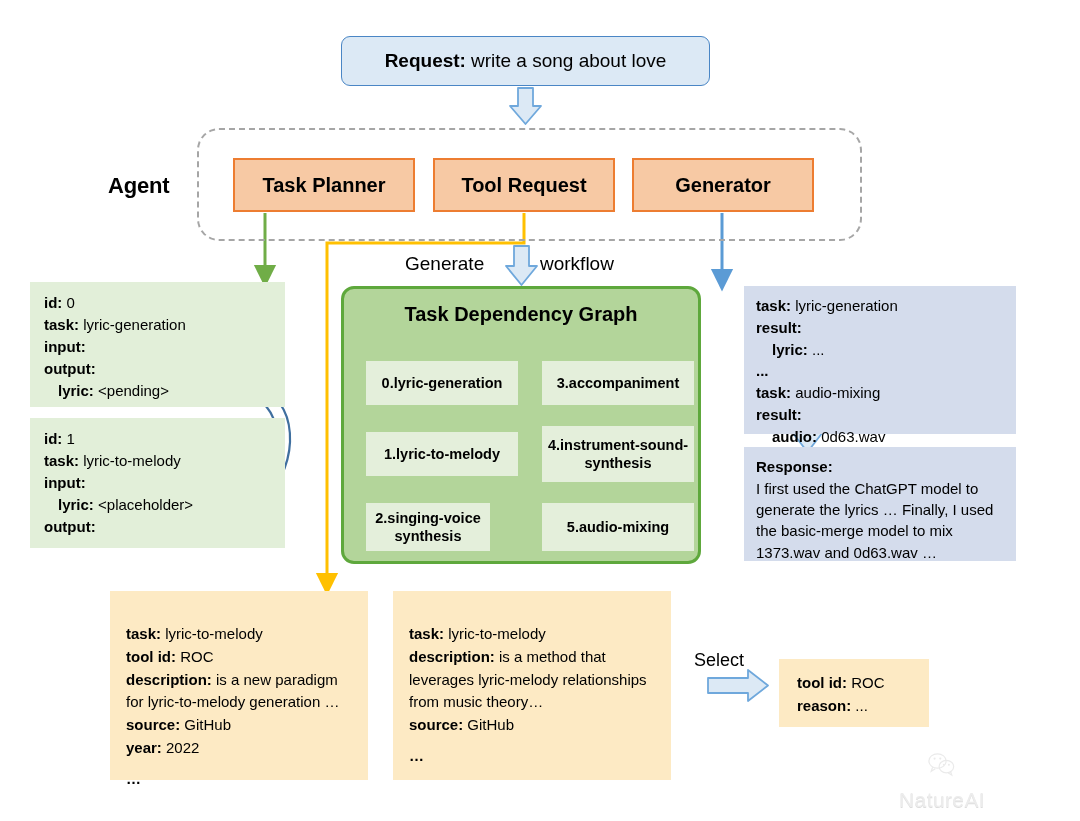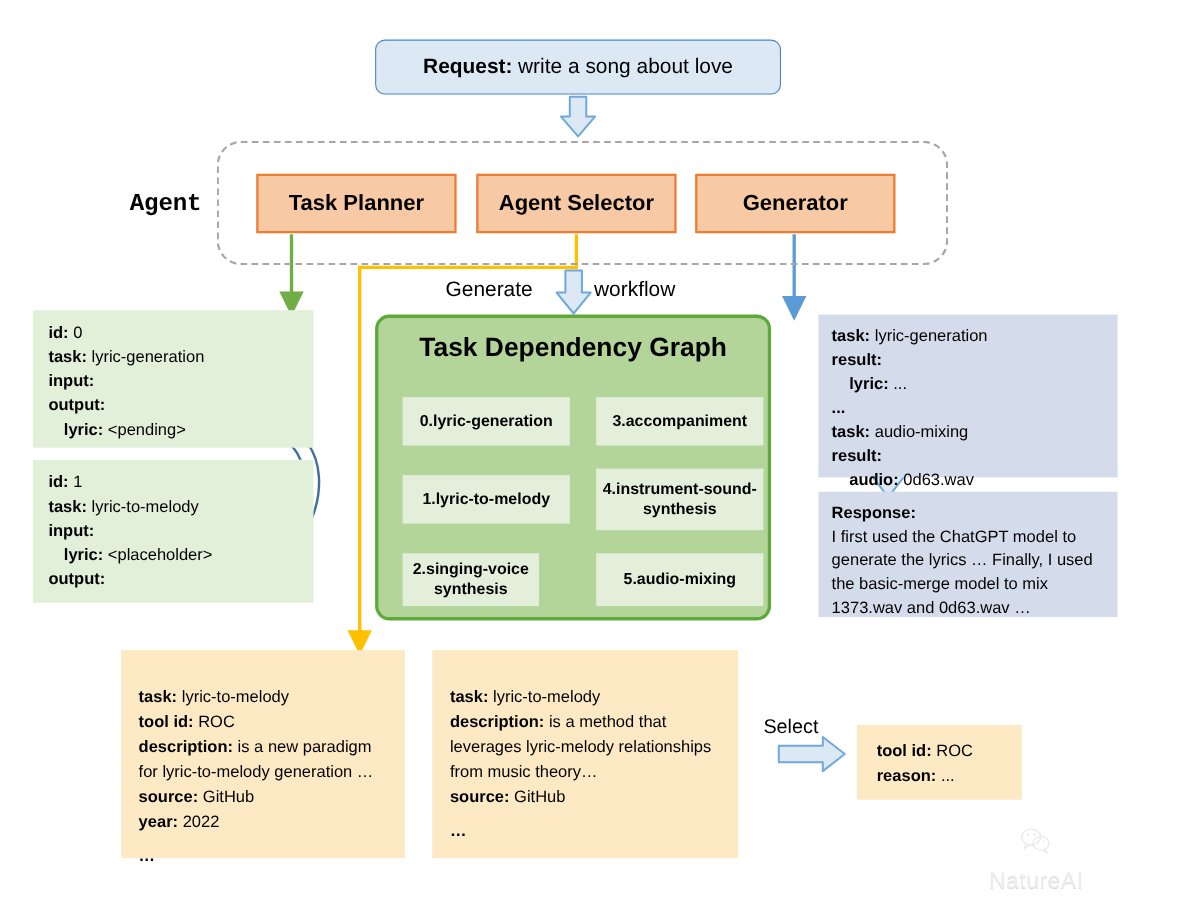--- a/index.html
+++ b/index.html
@@ -30,24 +30,23 @@
   }
   #request-box .k { font-weight: bold; margin-right: 5px; }
 
   
   #agent-container {
     left: 197px; top: 128px; width: 665px; height: 113px;
     border: 2.5px dashed #a6a6a6;
     border-radius: 22px;
   }
   #agent-label {
-    left: 118px; top: 173px;
+    left: 108px; top: 173px;
     font-size: 22px; font-weight: bold;
     letter-spacing: -0.2px;
-    font-family: Liberation Mono, monospace;
   }
   .agent-box {
     top: 158px; height: 54px;
     background: #f7c9a4;
     border: 2.5px solid #ed7d31;
     display: flex; align-items: center; justify-content: center;
     font-size: 20px; font-weight: bold;
     white-space: nowrap;
   }
   #agent-task-planner  { left: 233px; width: 182px; }
@@ -83,21 +82,21 @@
 
   
   #tdg-panel {
     left: 341px; top: 286px; width: 360px; height: 278px;
     background: #b3d59a;
     border: 3px solid #5ea83c;
     border-radius: 13px;
   }
   #tdg-title {
     position: absolute; left: 0; top: 14px; width: 100%;
-    text-align: center; font-size: 24px; font-weight: bold;
+    text-align: center; font-size: 20px; font-weight: bold;
   }
   .tdg-node {
     position: absolute;
     background: #e4efdb;
     display: flex; align-items: center; justify-content: center;
     text-align: center;
     font-size: 14.5px; font-weight: bold;
     line-height: 1.25;
     padding: 2px 4px;
   }
@@ -217,21 +216,21 @@
     <span>write a song about love</span>
   </div>
 
   <div class="abs" id="agent-container"></div>
   <div class="abs" id="agent-label">Agent</div>
 
   <div class="abs agent-box" id="agent-task-planner">
     <span>Task Planner</span>
   </div>
   <div class="abs agent-box" id="agent-tool-selector">
-    <span>Agent Selector</span>
+    <span>Tool Request</span>
   </div>
   <div class="abs agent-box" id="agent-generator">
     <span>Generator</span>
   </div>
 
   <div class="abs" id="generate-label">Generate</div>
   <div class="abs" id="workflow-label">workflow</div>
   <div class="abs" id="select-label">Select</div>
 
   <div class="abs green-panel" id="task-panel-0">

